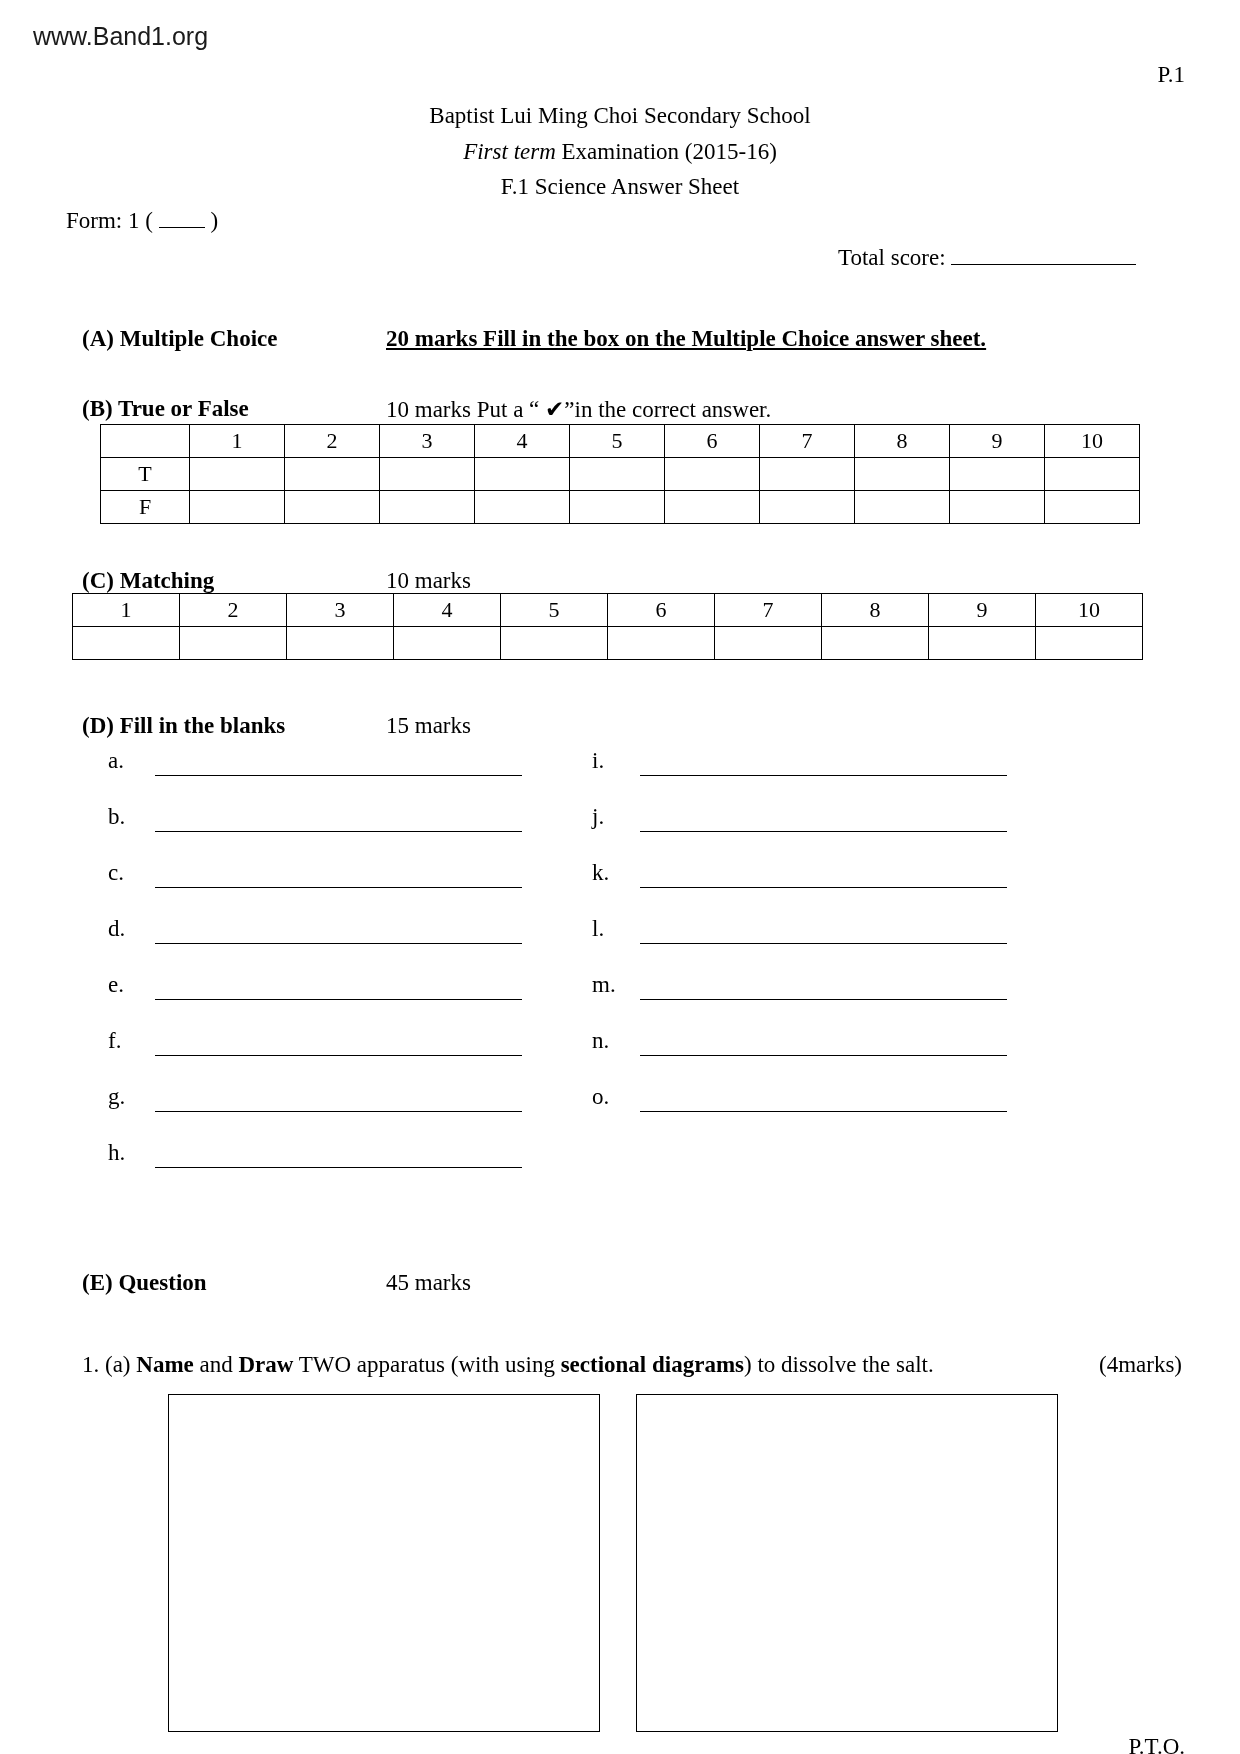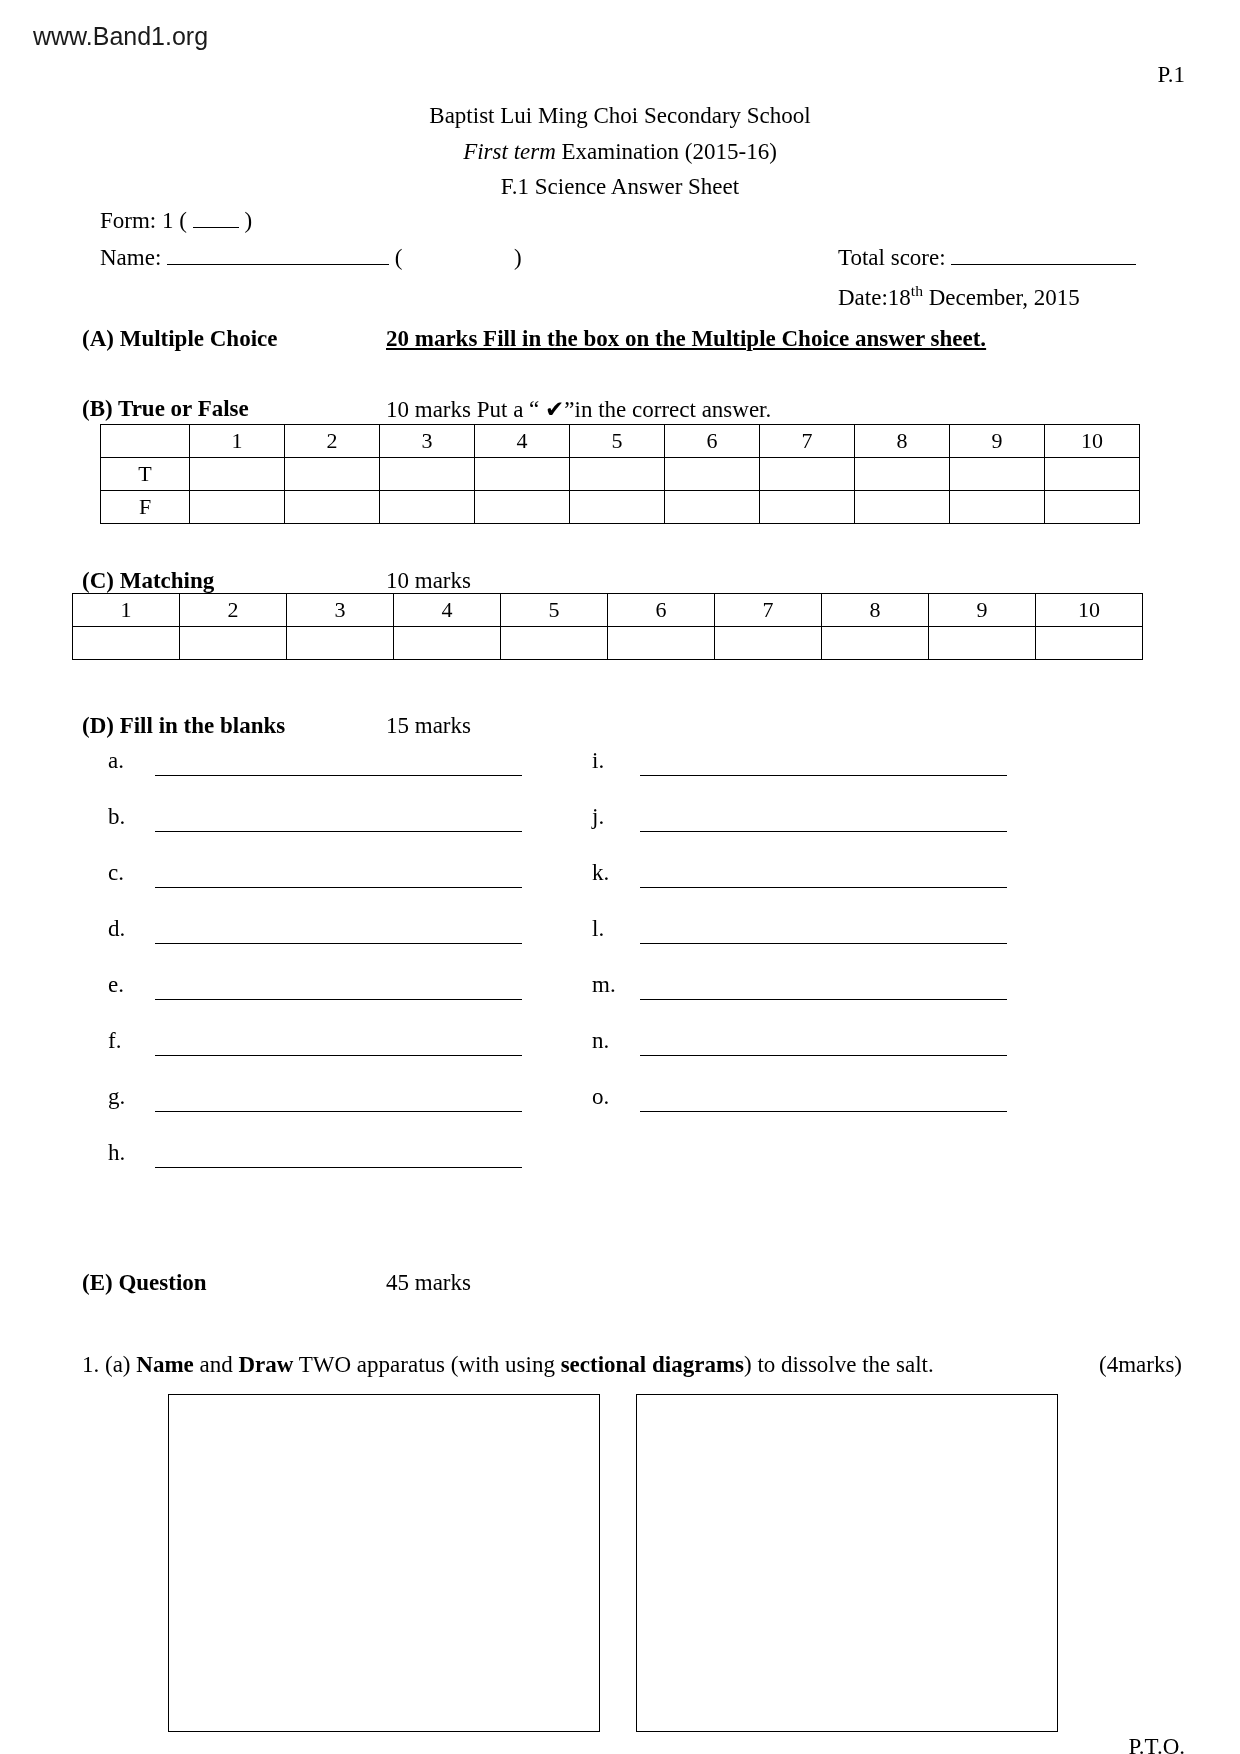--- a/index.html
+++ b/index.html
@@ -55,21 +55,21 @@
     left: 0;
     width: 1240px;
     font-size: 23px;
   }
   .meta-row {
     position: relative;
     height: 37px;
   }
   .meta-left {
     position: absolute;
-    left: 100px;
+    left: 66px;
     white-space: nowrap;
   }
   .meta-right {
     position: absolute;
     left: 838px;
     white-space: nowrap;
     margin-top: 37px;
   }
   .ul-space {
     display: inline-block;
@@ -185,32 +185,20 @@
   <div class="meta">
     <div class="meta-row">
       <span class="meta-left">
         <span>Form: 1 (</span>
         <span class="ul-space" style="width:46px;"></span>
         <span>)</span>
       </span>
       <span class="meta-right">
         <span>Total score:</span>
         <span class="ul-space" style="width:185px;"></span>
-      </span>
-    </div>
-    <div class="meta-row">
-      <span class="meta-left">
-        <span>Name:</span>
-        <span class="ul-space" style="width:222px;"></span>
-        <span>(</span>
-        <span class="ul-space" style="width:100px; border-bottom:none;"></span>
-        <span>)</span>
-      </span>
-      <span class="meta-right">
-        <span>Date:18</span><sup>th</sup><span> December, 2015</span>
       </span>
     </div>
   </div>
 
   <div class="section" style="top:326px;">
     <span class="sec-label">(A) Multiple Choice</span>
     <span class="sec-marks underline-text">20 marks  Fill in the box on the Multiple Choice answer sheet.</span>
   </div>
 
   <div class="section" style="top:396px;">

